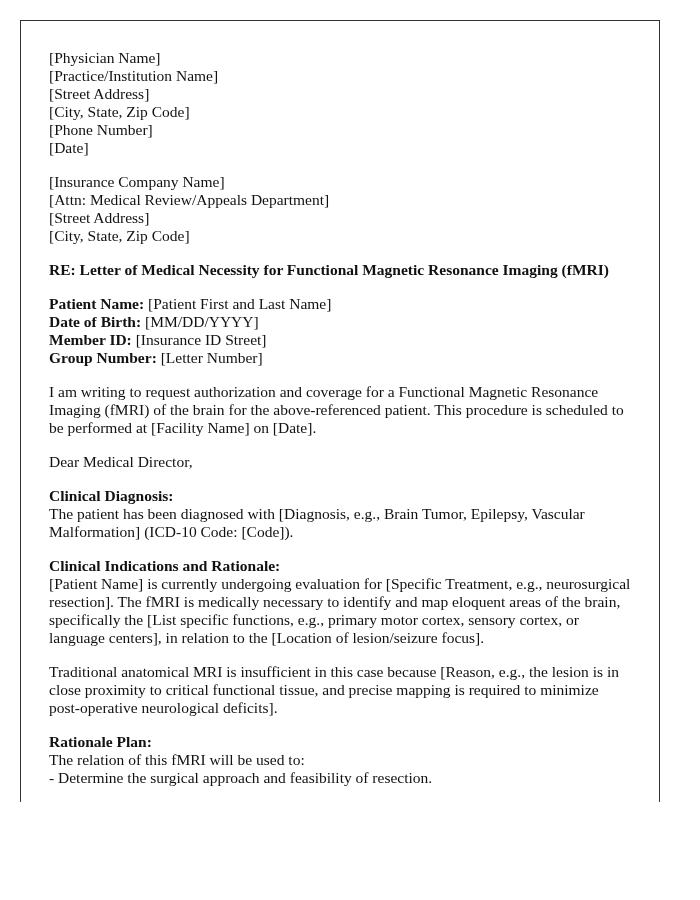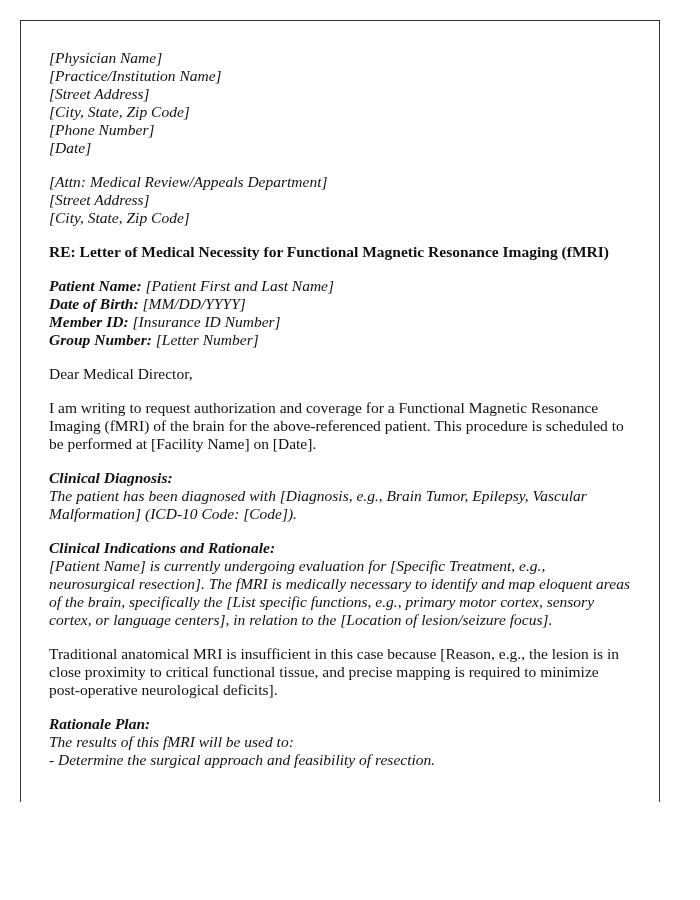--- a/index.html
+++ b/index.html
@@ -14,21 +14,21 @@
     overflow: hidden;
     box-sizing: border-box;
   }
   .content {
     padding: 28px 28px 0 28px;
     font-family: "Liberation Serif", "DejaVu Serif", serif;
     font-size: 15.5px;
     line-height: 18px;
     color: #111;
   }
-  .block { margin: 0 0 16px 0; font-style: italic; }
+  .block { margin: 0 0 16px 0; }
   .line { display: block; }
   .bold { font-weight: bold; }
   p { margin: 0 0 16px 0; }
   .heading { font-weight: bold; display: block; }
 </style>
 </head>
 <body>
 
 <div class="page">
   <div class="content">
@@ -36,50 +36,51 @@
     <div class="block">
       <span class="line">[Physician Name]</span>
       <span class="line">[Practice/Institution Name]</span>
       <span class="line">[Street Address]</span>
       <span class="line">[City, State, Zip Code]</span>
       <span class="line">[Phone Number]</span>
       <span class="line">[Date]</span>
     </div>
 
     <div class="block">
+      <span class="line">[Insurance Company Name]</span>
       <span class="line">[Attn: Medical Review/Appeals Department]</span>
       <span class="line">[Street Address]</span>
       <span class="line">[City, State, Zip Code]</span>
     </div>
 
     <p class="bold">RE: Letter of Medical Necessity for Functional Magnetic Resonance Imaging (fMRI)</p>
 
     <div class="block">
       <span class="line"><b>Patient Name:</b><span> [Patient First and Last Name]</span></span>
       <span class="line"><b>Date of Birth:</b><span> [MM/DD/YYYY]</span></span>
-      <span class="line"><b>Member ID:</b><span> [Insurance ID Number]</span></span>
+      <span class="line"><b>Member ID:</b><span> [Insurance ID Street]</span></span>
       <span class="line"><b>Group Number:</b><span> [Letter Number]</span></span>
     </div>
 
+    <p>I am writing to request authorization and coverage for a Functional Magnetic Resonance Imaging (fMRI) of the brain for the above-referenced patient. This procedure is scheduled to be performed at [Facility Name] on [Date].</p>
+
     <p>Dear Medical Director,</p>
-
-    <p>I am writing to request authorization and coverage for a Functional Magnetic Resonance Imaging (fMRI) of the brain for the above-referenced patient. This procedure is scheduled to be performed at [Facility Name] on [Date].</p>
 
     <div class="block">
       <span class="heading">Clinical Diagnosis:</span>
       <span class="line">The patient has been diagnosed with [Diagnosis, e.g., Brain Tumor, Epilepsy, Vascular Malformation] (ICD-10 Code: [Code]).</span>
     </div>
 
     <div class="block">
       <span class="heading">Clinical Indications and Rationale:</span>
       <span class="line">[Patient Name] is currently undergoing evaluation for [Specific Treatment, e.g., neurosurgical resection]. The fMRI is medically necessary to identify and map eloquent areas of the brain, specifically the [List specific functions, e.g., primary motor cortex, sensory cortex, or language centers], in relation to the [Location of lesion/seizure focus].</span>
     </div>
 
     <p>Traditional anatomical MRI is insufficient in this case because [Reason, e.g., the lesion is in close proximity to critical functional tissue, and precise mapping is required to minimize post-operative neurological deficits].</p>
 
     <div class="block">
       <span class="heading">Rationale Plan:</span>
-      <span class="line">The results of this fMRI will be used to:</span>
+      <span class="line">The relation of this fMRI will be used to:</span>
       <span class="line">- Determine the surgical approach and feasibility of resection.</span>
     </div>
 
   </div>
 </div>
 
 </body></html>

